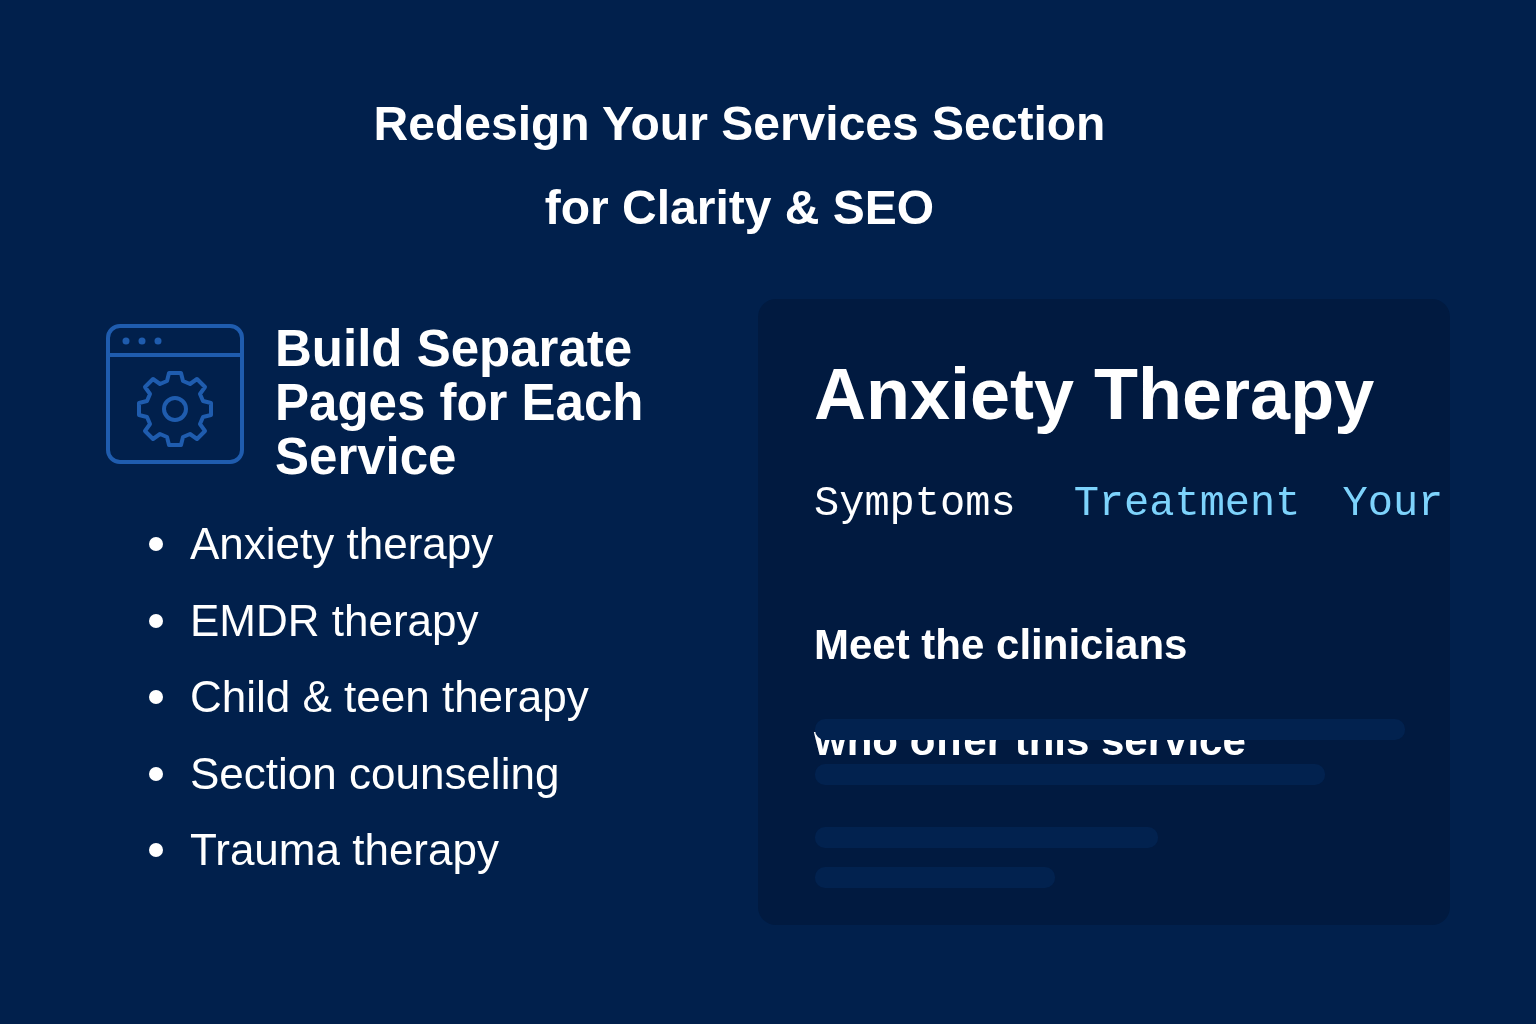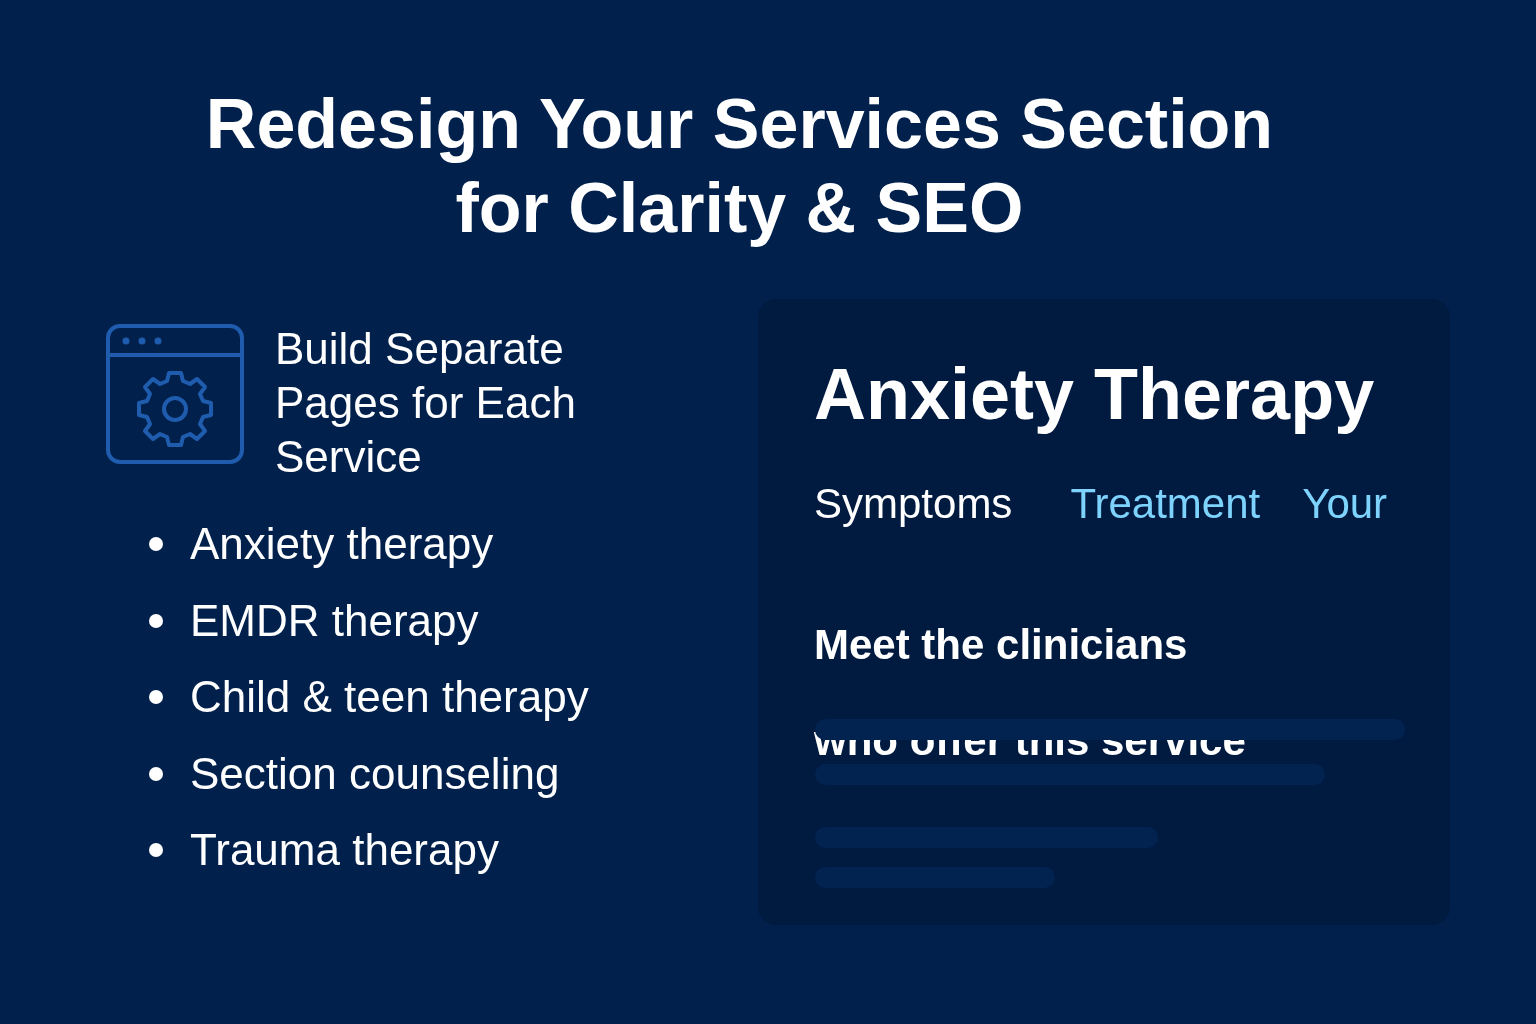--- a/index.html
+++ b/index.html
@@ -17,44 +17,44 @@
       width: 1536px;
       height: 1024px;
       background: #01204c;
     }
     .title {
       position: absolute;
       left: 0;
       top: 82px;
       width: 1479px;
       text-align: center;
-      font-size: 70px;
+      font-size: 48px;
       line-height: 84px;
       font-weight: 700;
       letter-spacing: 0px;
       color: #ffffff;
     }
     .title span { display: block; }
 
     
     .feature-icon {
       position: absolute;
       left: 106px;
       top: 324px;
       width: 138px;
       height: 140px;
     }
     .feature-heading {
       position: absolute;
       left: 275px;
       top: 322px;
       width: 380px;
-      font-size: 44px;
+      font-size: 51px;
       line-height: 54px;
-      font-weight: 400;
+      font-weight: 700;
       color: #ffffff;
     }
     .feature-heading span { display: block; }
 
     .service-list {
       position: absolute;
       left: 144px;
       top: 506px;
       margin: 0;
       padding: 0;
@@ -98,20 +98,21 @@
       white-space: nowrap;
     }
     .card-tabs {
       position: absolute;
       left: 56px;
       top: 180px;
       display: flex;
       font-size: 42px;
       line-height: 50px;
       white-space: nowrap;
+      font-family: Liberation Mono, monospace;
     }
     .card-tab { cursor: pointer; }
     .card-tab.active { color: #ffffff; margin-right: 58px; }
     .card-tab.link { color: #7dd3fc; }
     .card-tab.link + .card-tab.link { margin-left: 42px; }
     .card-subheading {
       position: absolute;
       left: 56px;
       top: 276px;
       font-size: 42px;

